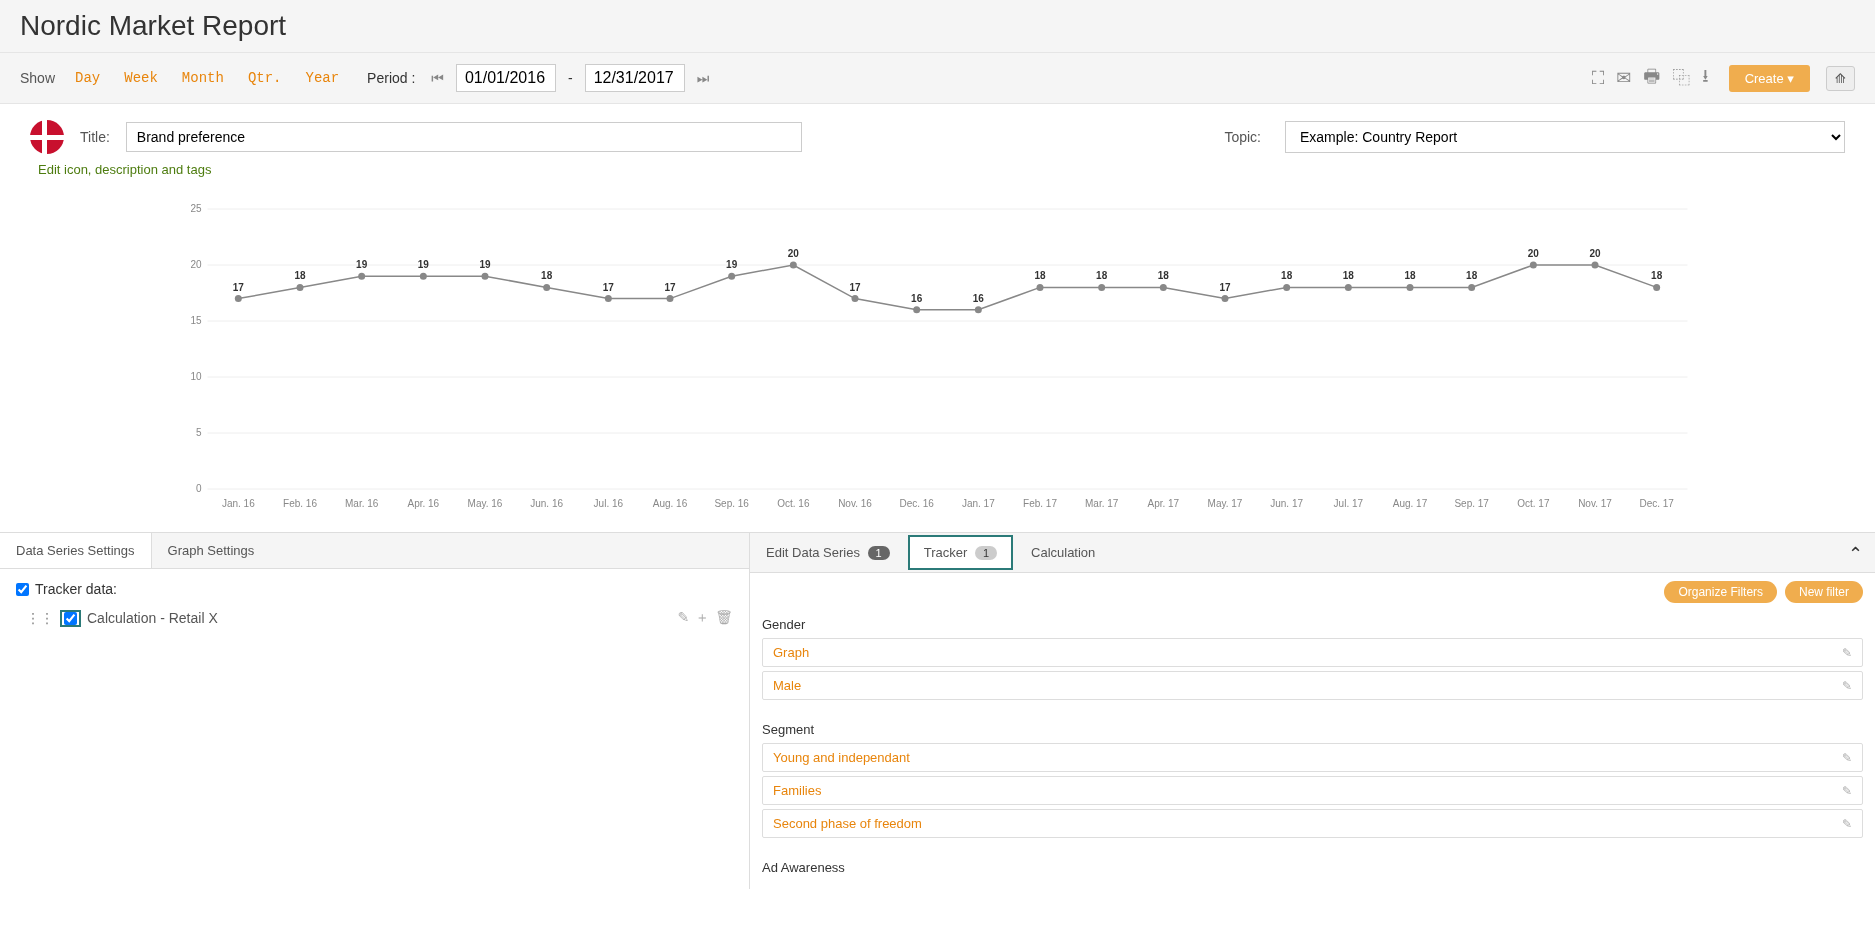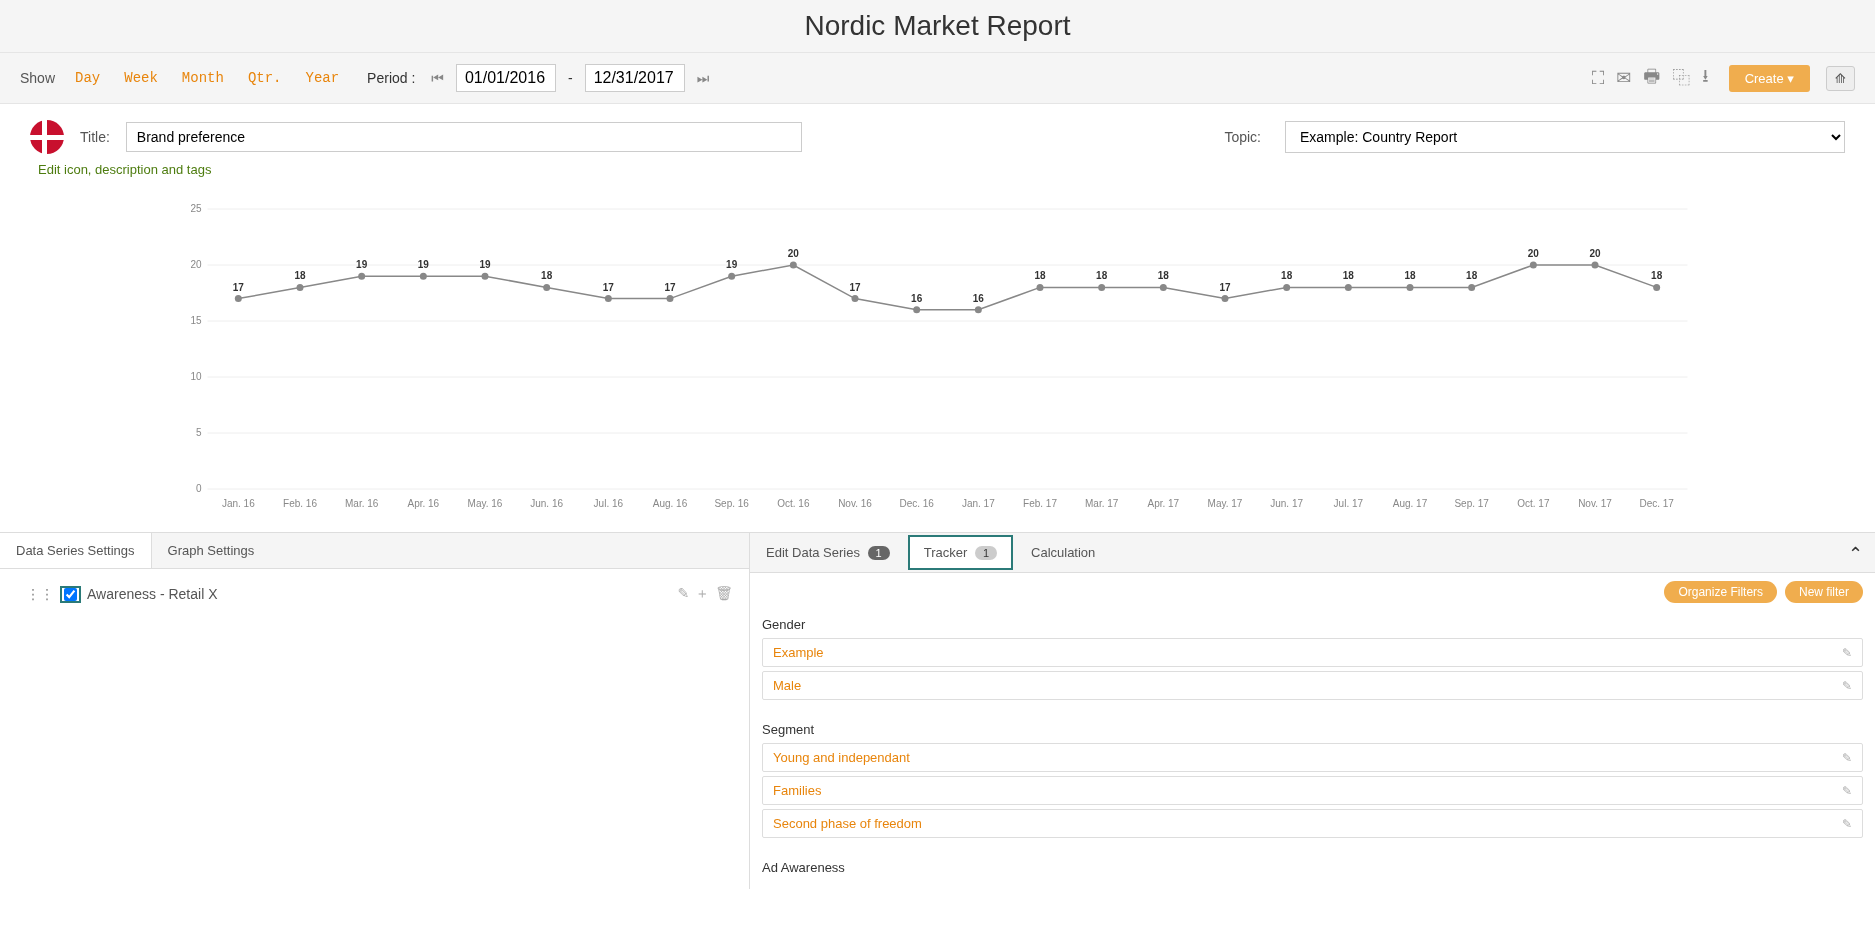--- a/index.html
+++ b/index.html
@@ -11,21 +11,20 @@
 }
 .header {
   background: #f5f5f5;
   padding: 10px 20px;
   border-bottom: 1px solid #e5e5e5;
 }
 .header h1 {
   font-weight: 300;
   font-size: 28px;
   color: #333;
-  text-align: center;
 }
 .toolbar {
   background: #f5f5f5;
   padding: 8px 20px;
   display: flex;
   align-items: center;
   border-bottom: 1px solid #e5e5e5;
   gap: 8px;
 }
 .toolbar .show-label { color: #555; margin-right: 4px; }
@@ -348,26 +347,30 @@
     </svg>
 </div>
 
 <div class="bottom-panels">
   <div class="panel-left">
     <div class="tabs">
       <div class="tab active">Data Series Settings</div>
       <div class="tab">Graph Settings</div>
     </div>
     <div class="panel-body">
+      <div class="tracker-row">
+        <input type="checkbox" checked="" style="">
+        <span class="label">Tracker data:</span>
+      </div>
       <div class="series-row">
         <span class="handle">⋮⋮</span>
         <span class="checkbox-highlight">
           <input type="checkbox" checked="" style="">
         </span>
-        <span class="name">Awareness - Retail X</span>
+        <span class="name">Calculation - Retail X</span>
         <span class="row-icons">
           <span>✎</span>
           <span>＋</span>
           <span>🗑</span>
         </span>
       </div>
     </div>
   </div>
 
   <div class="panel-right">
@@ -384,21 +387,21 @@
       <div class="tab">Calculation</div>
     </div>
     <div class="filter-actions">
       <button class="pill-btn">Organize Filters</button>
       <button class="pill-btn">New filter</button>
     </div>
     <div id="filter-groups">
         <div class="filter-group">
           <div class="group-title">Gender</div>
           <div class="filter-item">
-            <span>Example</span>
+            <span>Graph</span>
             <span class="pencil">✎</span>
           </div>
           <div class="filter-item">
             <span>Male</span>
             <span class="pencil">✎</span>
           </div>
         </div>
         <div class="filter-group">
           <div class="group-title">Segment</div>
           <div class="filter-item">

